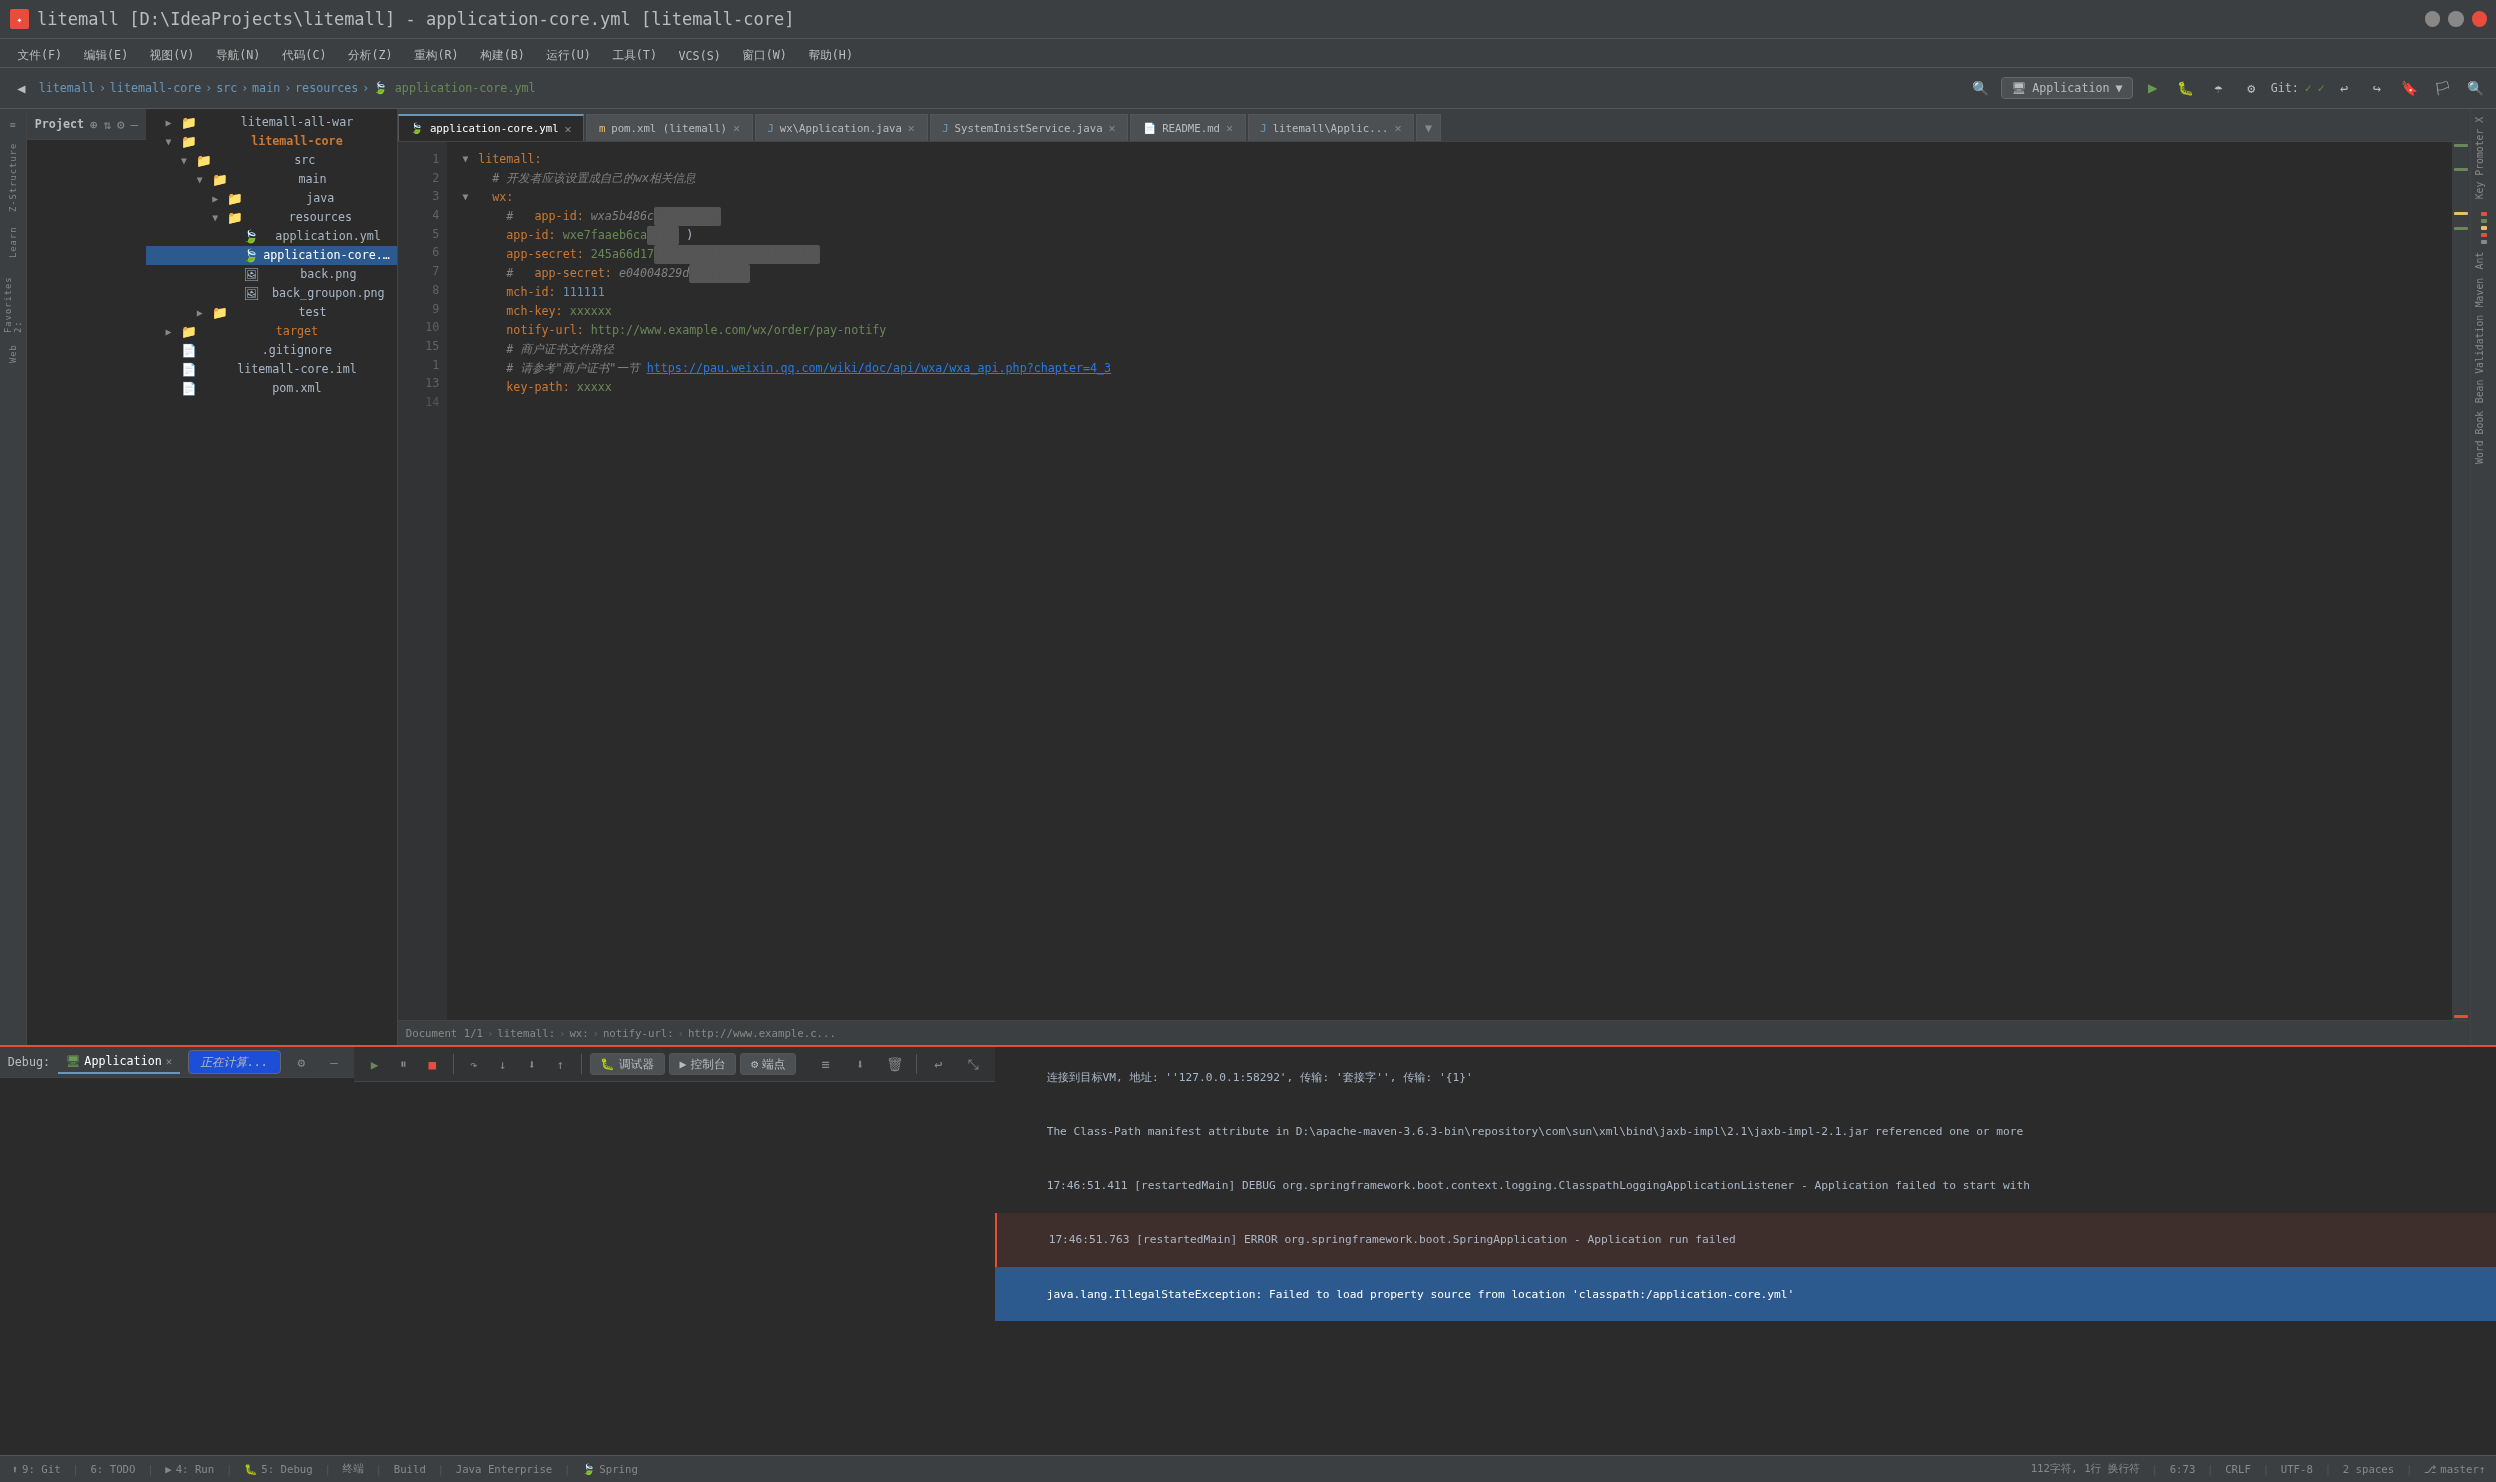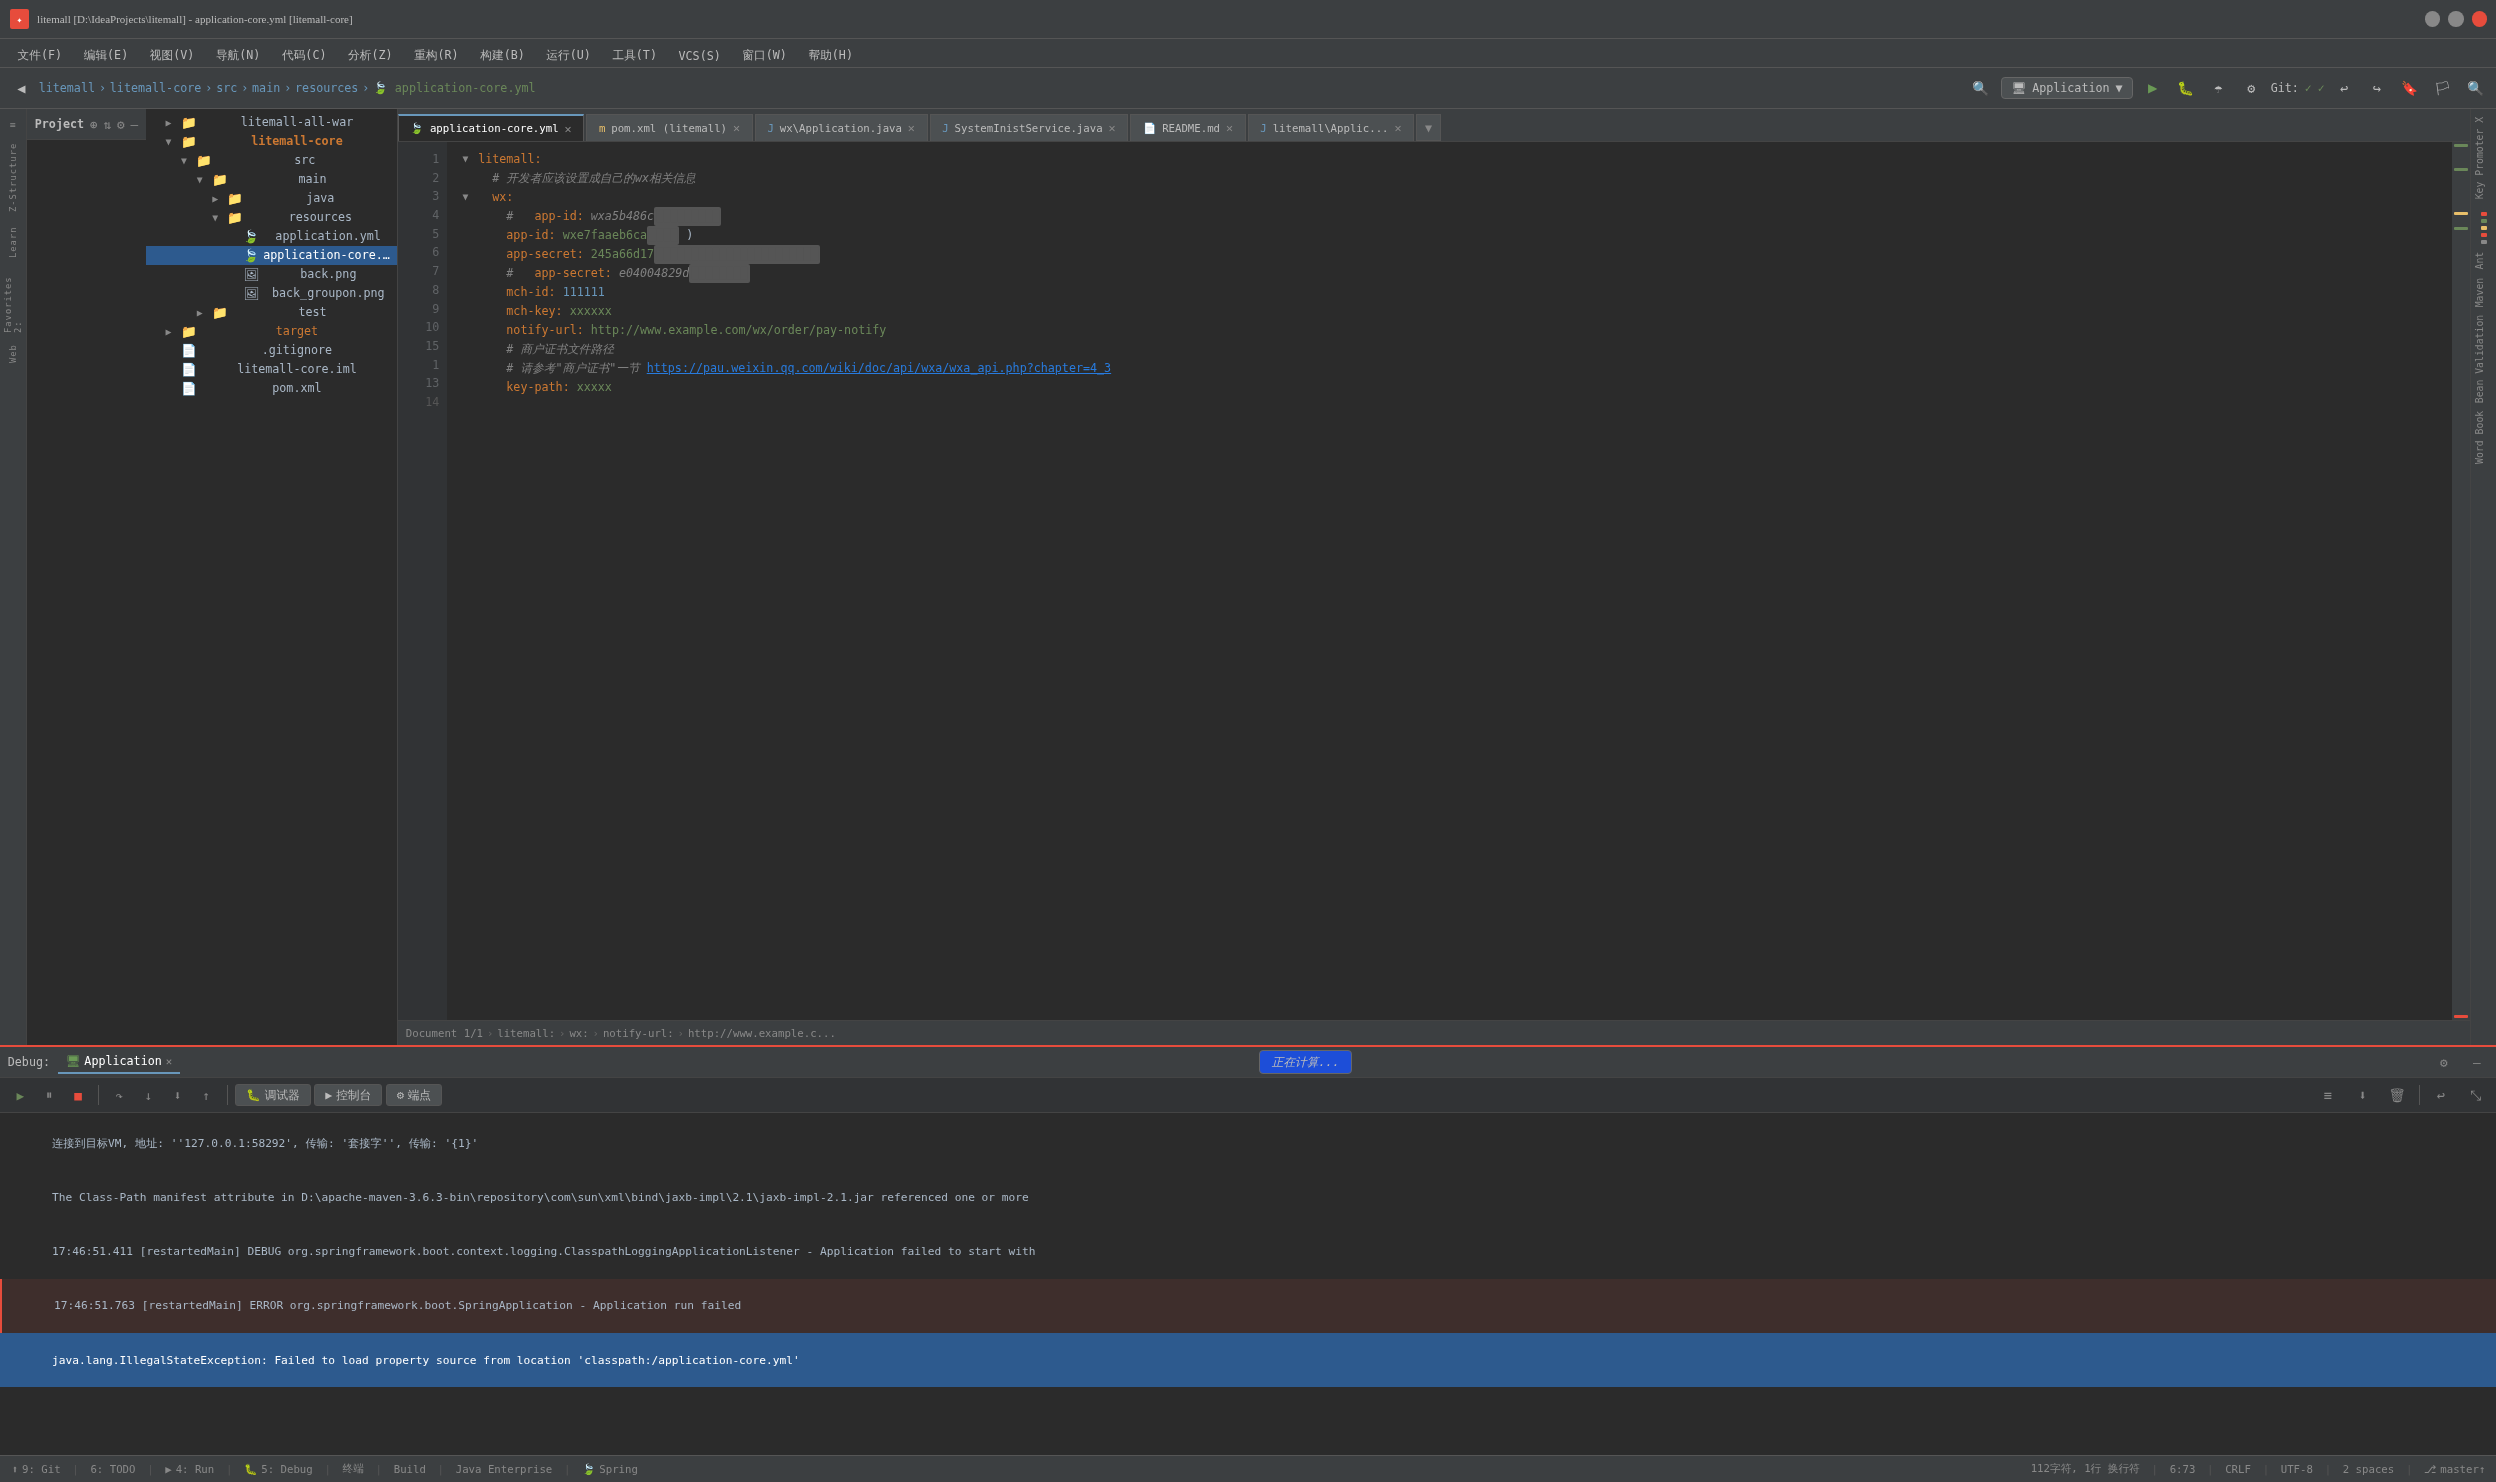--- a/index.html
+++ b/index.html
@@ -34,22 +34,21 @@
     .title-bar-logo {
       width: 19.5px;
       height: 19.5px;
       background: #e74c3c;
       border-radius: 2px;
       display: flex; align-items: center; justify-content: center;
       color: white; font-size: 9.8px; font-weight: bold;
     }
     .title-bar-title {
       color: #bbb;
-      font-size: 11px;
-      font-family: Liberation Serif, serif;
+      font-size: 17px;
     }
     .title-bar-controls {
       display: flex;
       gap: 7.8px;
     }
     .title-btn {
       width: 15.6px; height: 15.6px;
       border-radius: 50%;
       cursor: pointer;
     }
@@ -356,21 +355,20 @@
       padding: 3.9px 2px;
       text-align: center;
       white-space: nowrap;
     }
 
     
     .debug-panel {
       height: 410px;
       background: #2b2b2b;
       display: flex;
-      flex-direction: column;
       border-top: 2px solid #e74c3c;
       flex-shrink: 0;
     }
     .debug-header {
       background: #3c3f41;
       height: 31px;
       display: flex;
       align-items: center;
       padding: 0 7.8px;
       gap: 7.8px;

